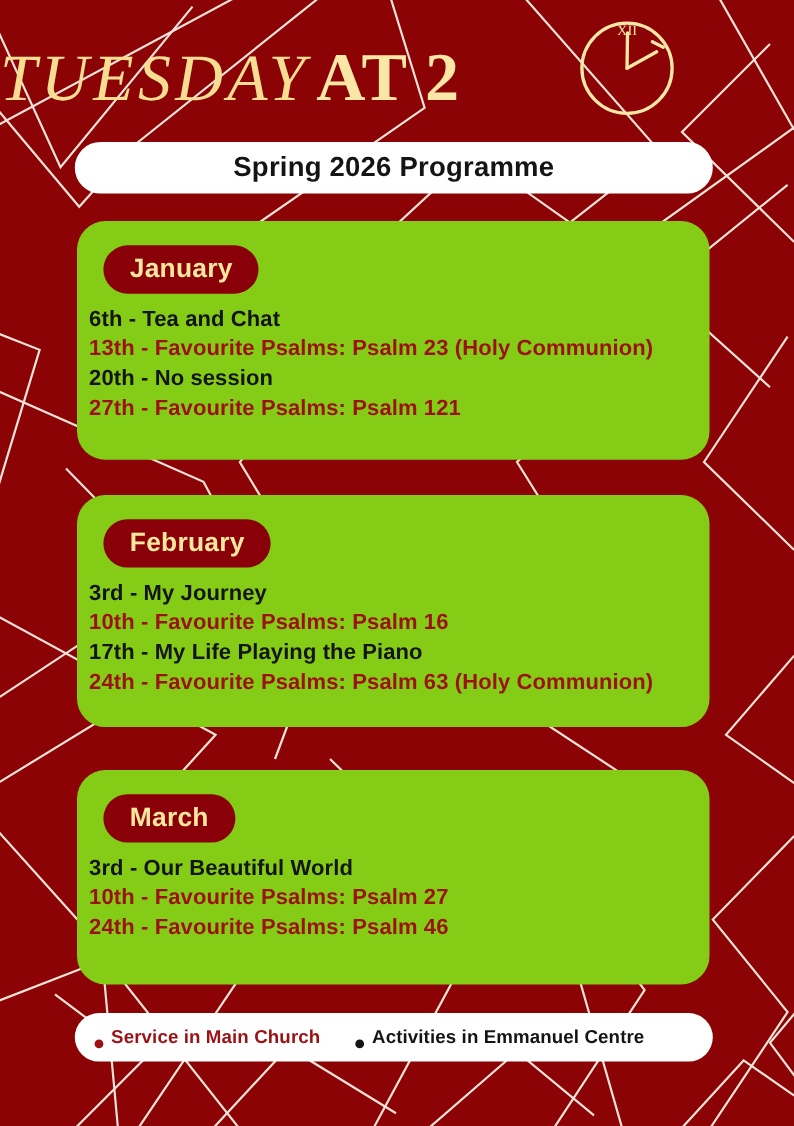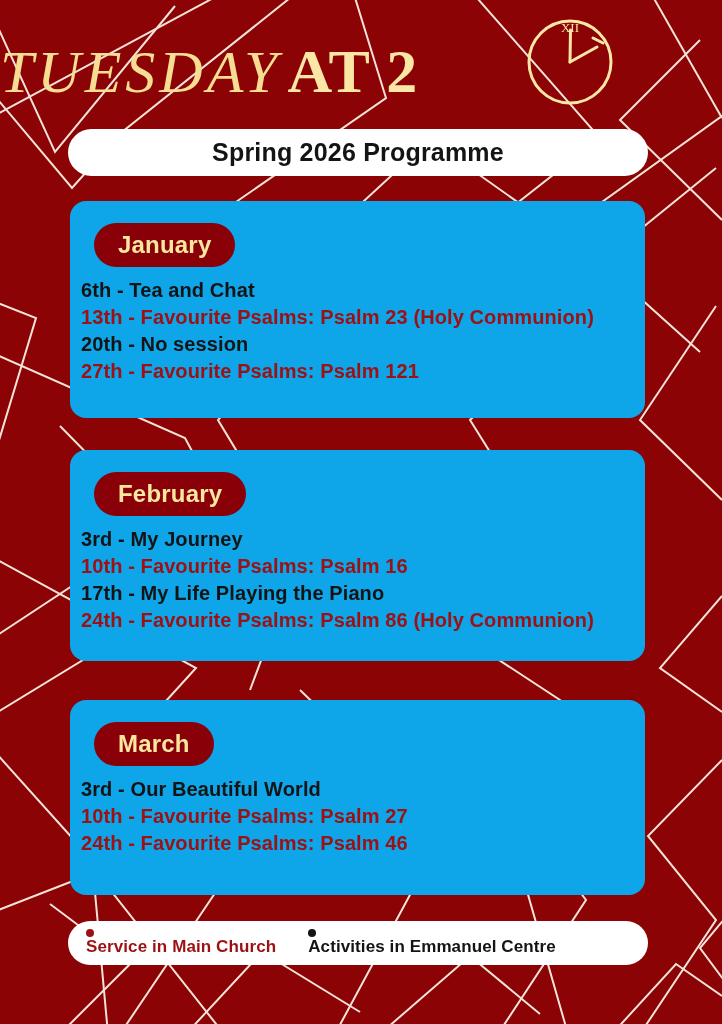--- a/index.html
+++ b/index.html
@@ -93,22 +93,22 @@
     font-size: 25px;
     color: #141414;
     letter-spacing: 0.2px;
   }
 
   
   .card {
     position: absolute;
     left: 70px;
     width: 575px;
-    background: #0ea5e9;
-    border-radius: 16px;
+    background: #84cc16;
+    border-radius: 26px;
   }
 
   #card-january { top: 201px; height: 217px; }
   #card-february { top: 450px; height: 211px; }
   #card-march    { top: 700px; height: 195px; }
 
   .month-badge {
     position: absolute;
     left: 24px;
     top: 22px;
@@ -155,26 +155,25 @@
     width: 580px;
     height: 44px;
     background: #ffffff;
     border-radius: 22px;
     display: flex;
     align-items: center;
   }
 
   .legend-item {
     display: flex;
-    align-items: flex-start;
+    align-items: flex-end;
     font-family: "Liberation Sans", sans-serif;
     font-weight: 700;
     font-size: 17px;
     letter-spacing: 0.1px;
-    flex-direction: column;
   }
 
   .legend-item.main-church { color: #9c1113; margin-left: 18px; }
   .legend-item.emmanuel    { color: #141414; margin-left: 32px; }
 
   .legend-dot {
     width: 8px;
     height: 8px;
     border-radius: 50%;
     margin-right: 7px;
@@ -252,21 +251,21 @@
   </div>
 
   <div class="card" id="card-february">
     <div class="month-badge">
       <span class="month-badge-label">February</span>
     </div>
     <div class="entries">
       <div class="entry emmanuel">3rd - My Journey</div>
       <div class="entry main-church">10th - Favourite Psalms: Psalm 16</div>
       <div class="entry emmanuel">17th - My Life Playing the Piano</div>
-      <div class="entry main-church">24th - Favourite Psalms: Psalm 86 (Holy Communion)</div>
+      <div class="entry main-church">24th - Favourite Psalms: Psalm 63 (Holy Communion)</div>
     </div>
   </div>
 
   <div class="card" id="card-march">
     <div class="month-badge">
       <span class="month-badge-label">March</span>
     </div>
     <div class="entries">
       <div class="entry emmanuel">3rd - Our Beautiful World</div>
       <div class="entry main-church">10th - Favourite Psalms: Psalm 27</div>

